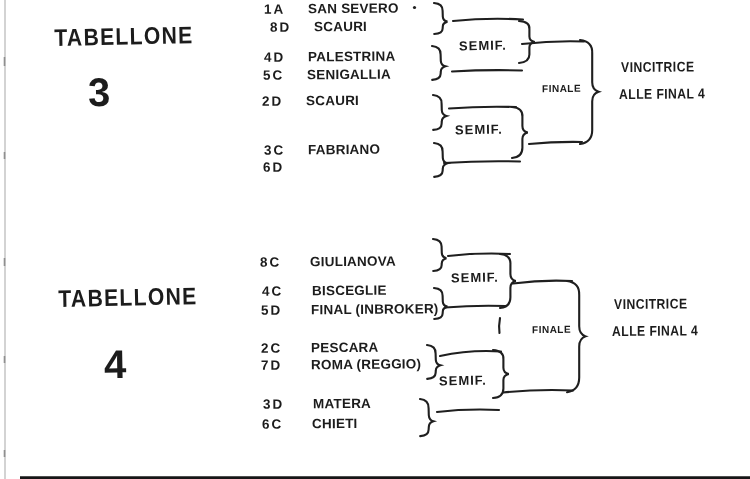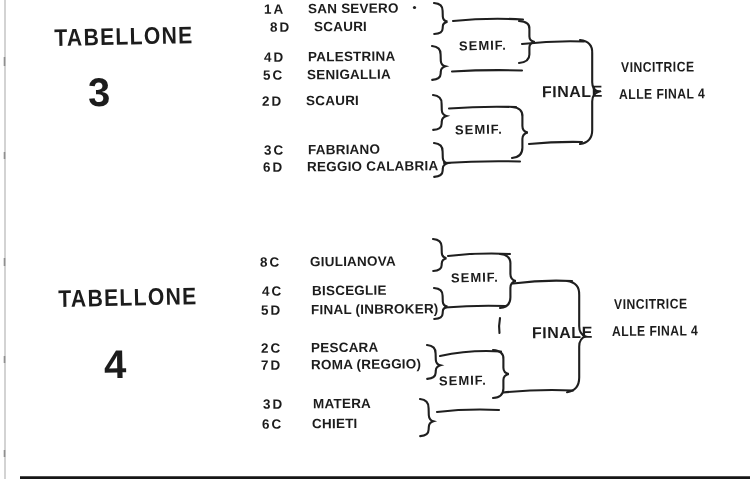--- a/index.html
+++ b/index.html
@@ -8,21 +8,21 @@
     font-family:"Liberation Sans","DejaVu Sans",sans-serif;color:#1c1c1c;
   }
   .page svg{position:absolute;left:0;top:0;}
   .hw{position:absolute;white-space:nowrap;font-weight:bold;color:#1c1c1c;line-height:1;}
   .bracket-title{font-size:24px;letter-spacing:1.5px;transform:rotate(-1.2deg) scaleX(0.88);transform-origin:left top;}
   .bracket-number{font-size:40px;transform:rotate(-1deg);}
   .team-row{display:flex;font-size:13.5px;letter-spacing:0.2px;transform:rotate(-0.5deg);transform-origin:left top;}
   .team-row .seed{display:inline-block;width:44px;letter-spacing:2px;margin-left:28px;}
   .team-row.wideseed .seed{width:50px;}
   .round-label{font-size:13px;letter-spacing:1px;transform:rotate(-1deg);}
-  .final-label{font-size:16px;letter-spacing:0.5px;transform:rotate(-0.5deg);padding-left:8px;}
+  .final-label{font-size:10px;letter-spacing:0.5px;transform:rotate(-0.5deg);padding-left:8px;}
   .winner-line{font-size:14px;letter-spacing:0.5px;transform:scaleX(0.87) rotate(-0.4deg);transform-origin:left top;}
 </style>
 </head>
 <body>
 
 <div class="page">
 
   <svg width="750" height="479" viewBox="0 0 750 479">
     <defs>
       <path id="brS" d="M0,0 C6,0.5 8.8,3 8.6,8 L8.8,14 C9,17 10.8,18.6 13.4,19.2 C10.6,20 8.8,21.6 8.8,24.2 L8.6,26.5 C8.6,30 5.6,31.6 0.2,32" fill="none" stroke="#1f1f1f" stroke-width="2.1" stroke-linecap="round" vector-effect="non-scaling-stroke"></path>
@@ -99,21 +99,20 @@
   <div class="hw team-row" style="left:234px;top:95px">
     <span class="seed">2D</span>
     <span class="name">SCAURI</span>
   </div>
   <div class="hw team-row" style="left:236px;top:144px">
     <span class="seed">3C</span>
     <span class="name">FABRIANO</span>
   </div>
   <div class="hw team-row" style="left:235px;top:161px">
     <span class="seed">6D</span>
-    <span class="name">REGGIO CALABRIA</span>
   </div>
 
   <div class="hw round-label" style="left:459px;top:39px">SEMIF.</div>
   <div class="hw round-label" style="left:455px;top:123px">SEMIF.</div>
   <div class="hw final-label" style="left:534px;top:84px">FINALE</div>
   <div class="hw winner-line" style="left:621px;top:60px">VINCITRICE</div>
   <div class="hw winner-line" style="left:619px;top:87px">ALLE FINAL 4</div>
 
   <div class="hw bracket-title" style="left:58px;top:287px">TABELLONE</div>
   <div class="hw bracket-number" style="left:104px;top:344px">4</div>

